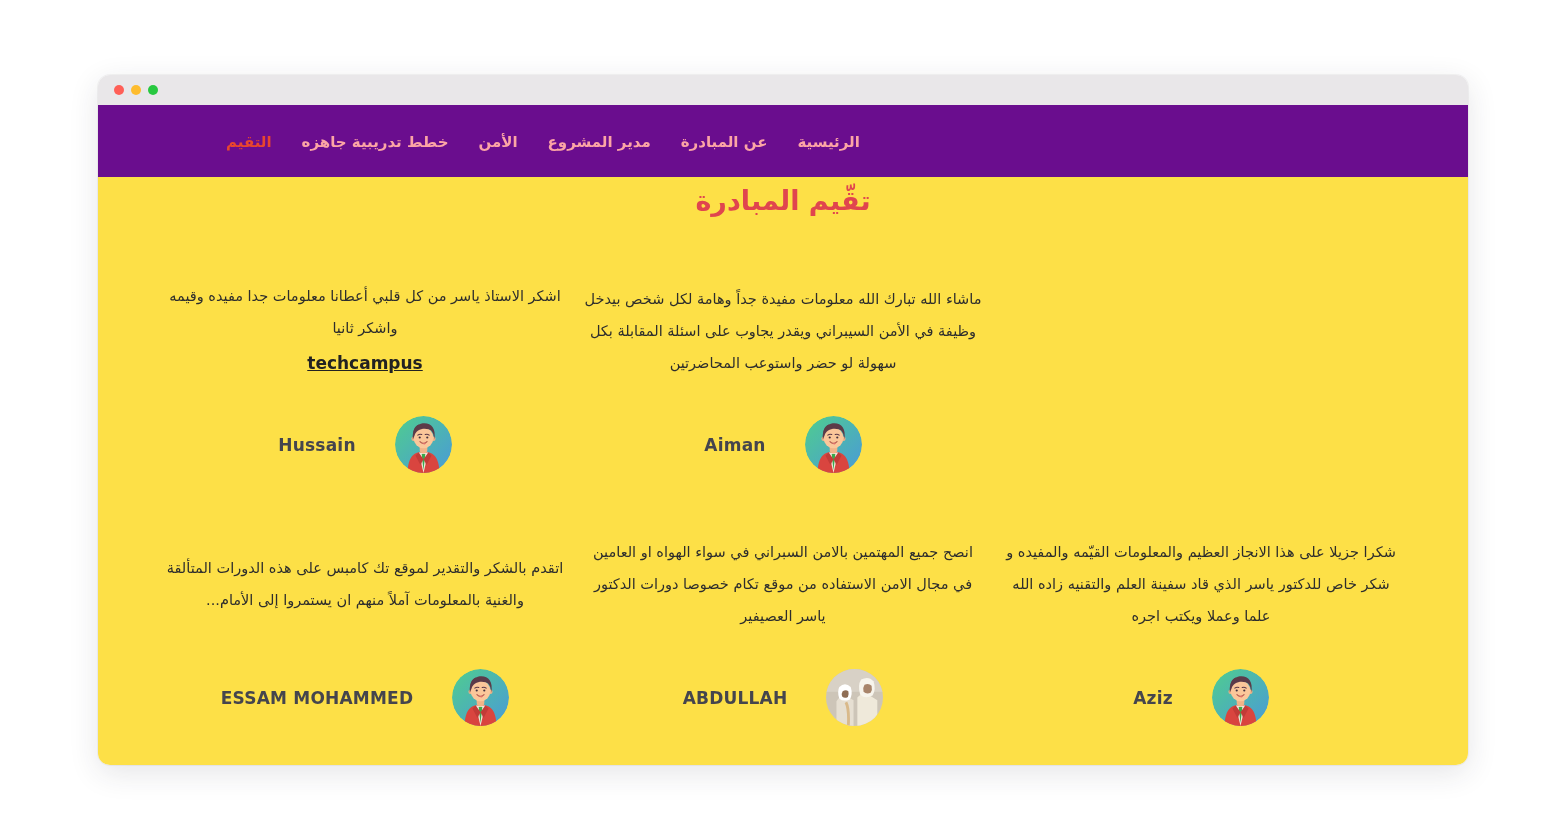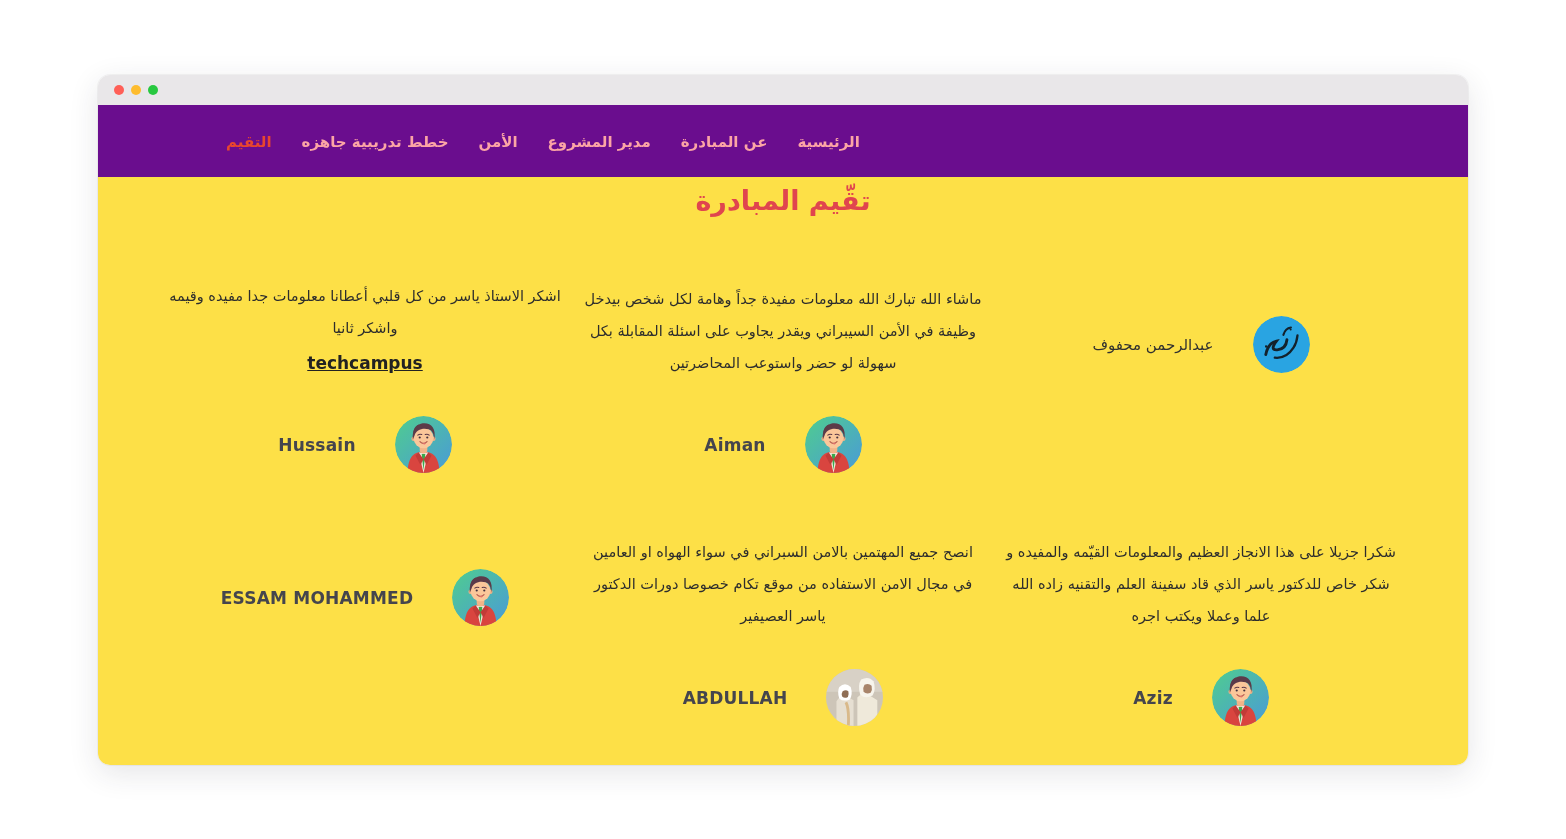--- a/index.html
+++ b/index.html
@@ -118,35 +118,20 @@
       <li><a href="#" class="nav-link active">التقيم</a></li>
     </ul>
   </nav>
 
   <main class="main">
     <h1 class="page-title">تقّيم المبادرة</h1>
 
     <section class="grid">
 
       <article class="card">
-        <div class="person">
-          <span class="person-name arabic">عبدالرحمن محفوف</span>
-          <span class="avatar">
-            <svg viewBox="0 0 60 60">
-              <circle cx="30" cy="30" r="30" fill="#29a4e2"></circle>
-              <g transform="rotate(-18 30 30)" stroke="#13222c" fill="none" stroke-linecap="round">
-                <path d="M11 35 q6 -11 15 -10 q-10 7 -2 9 q9 2 13 -7" stroke-width="3"></path>
-                <path d="M19 41 q11 5 22 -4 q5 -4 8 -11" stroke-width="2.4"></path>
-                <path d="M35 21 q4 -6 10 -5" stroke-width="2.2"></path>
-                <circle cx="14" cy="27" r="1.3" fill="#13222c" stroke="none"></circle>
-                <circle cx="44" cy="18" r="1.1" fill="#13222c" stroke="none"></circle>
-              </g>
-            </svg>
-          </span>
-        </div>
       </article>
 
       <article class="card">
         <p class="card-text">ماشاء الله تبارك الله معلومات مفيدة جداً وهامة لكل شخص بيدخل وظيفة في الأمن السيبراني ويقدر يجاوب على اسئلة المقابلة بكل سهولة لو حضر واستوعب المحاضرتين</p>
         <div class="person">
           <span class="person-name">Aiman</span>
           <span class="avatar">
             <svg viewBox="0 0 60 60">
               <circle cx="30" cy="30" r="30" fill="url(#boyGrad)"></circle>
               <path d="M13 60 C14 42 20 37.5 30 37.5 C40 37.5 46 42 47 60 Z" fill="#d9453f"></path>
@@ -246,20 +231,21 @@
               <path d="M11 60 L11 34 q6 -9 13 -4 l5 3 V60 Z" fill="#e6dfd2"></path>
               <path d="M14 19 q6 -6 12 0 q2.5 8 -1 13 q-7 3 -11 -1 q-2.5 -7 0 -12 Z" fill="#ffffff"></path>
               <path d="M17.5 23.5 q3.5 -2.5 6 0 q1 3.5 -0.5 6 q-3.5 2 -6 -0.5 q-1 -3.5 0.5 -5.5 Z" fill="#8f6e55"></path>
               <path d="M21 35 q3.5 7 2.5 25" stroke="#d9b98a" stroke-width="3" fill="none"></path>
             </svg>
           </span>
         </div>
       </article>
 
       <article class="card">
+        <p class="card-text">اتقدم بالشكر والتقدير لموقع تك كامبس على هذه الدورات المتألقة والغنية بالمعلومات آملاً منهم ان يستمروا إلى الأمام...</p>
         <div class="person">
           <span class="person-name">ESSAM MOHAMMED</span>
           <span class="avatar">
             <svg viewBox="0 0 60 60">
               <circle cx="30" cy="30" r="30" fill="url(#boyGrad)"></circle>
               <path d="M13 60 C14 42 20 37.5 30 37.5 C40 37.5 46 42 47 60 Z" fill="#d9453f"></path>
               <path d="M25 38.5 L30 60 L35 38.5 Z" fill="#efe9dc"></path>
               <path d="M28.1 40 L30 57 L31.9 40 Z" fill="#3da84c"></path>
               <path d="M25 38.5 L30 45.5 L26.8 51.5 L21.5 41.5 Z" fill="#c23b37"></path>
               <path d="M35 38.5 L30 45.5 L33.2 51.5 L38.5 41.5 Z" fill="#c23b37"></path>

